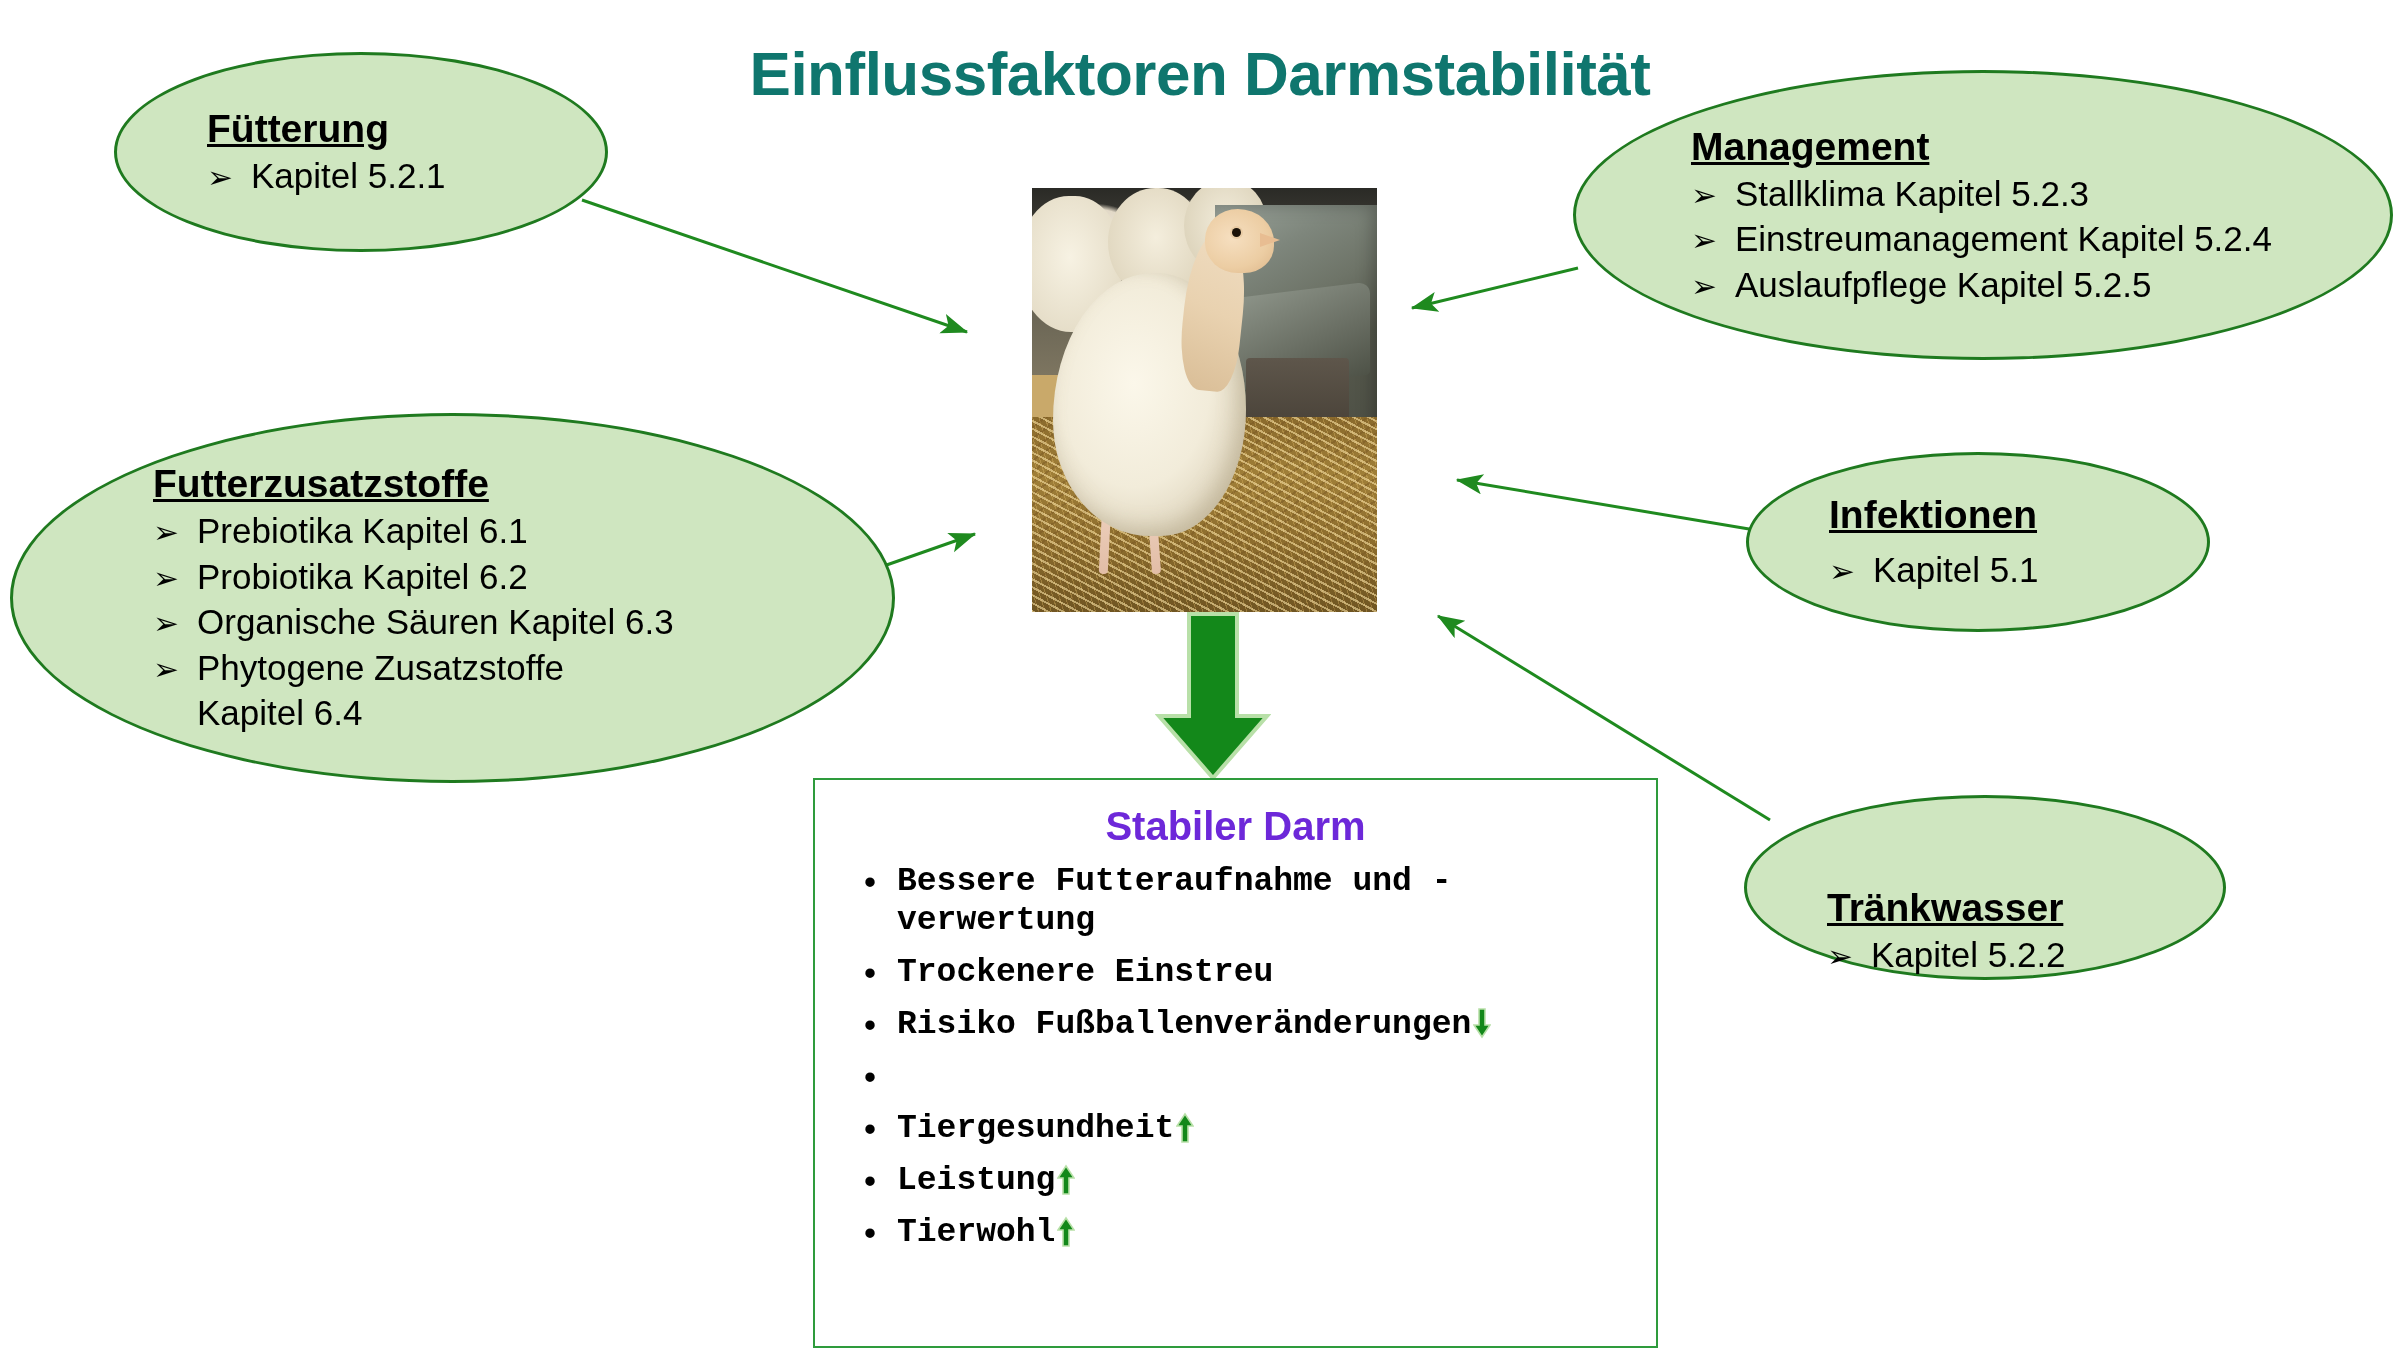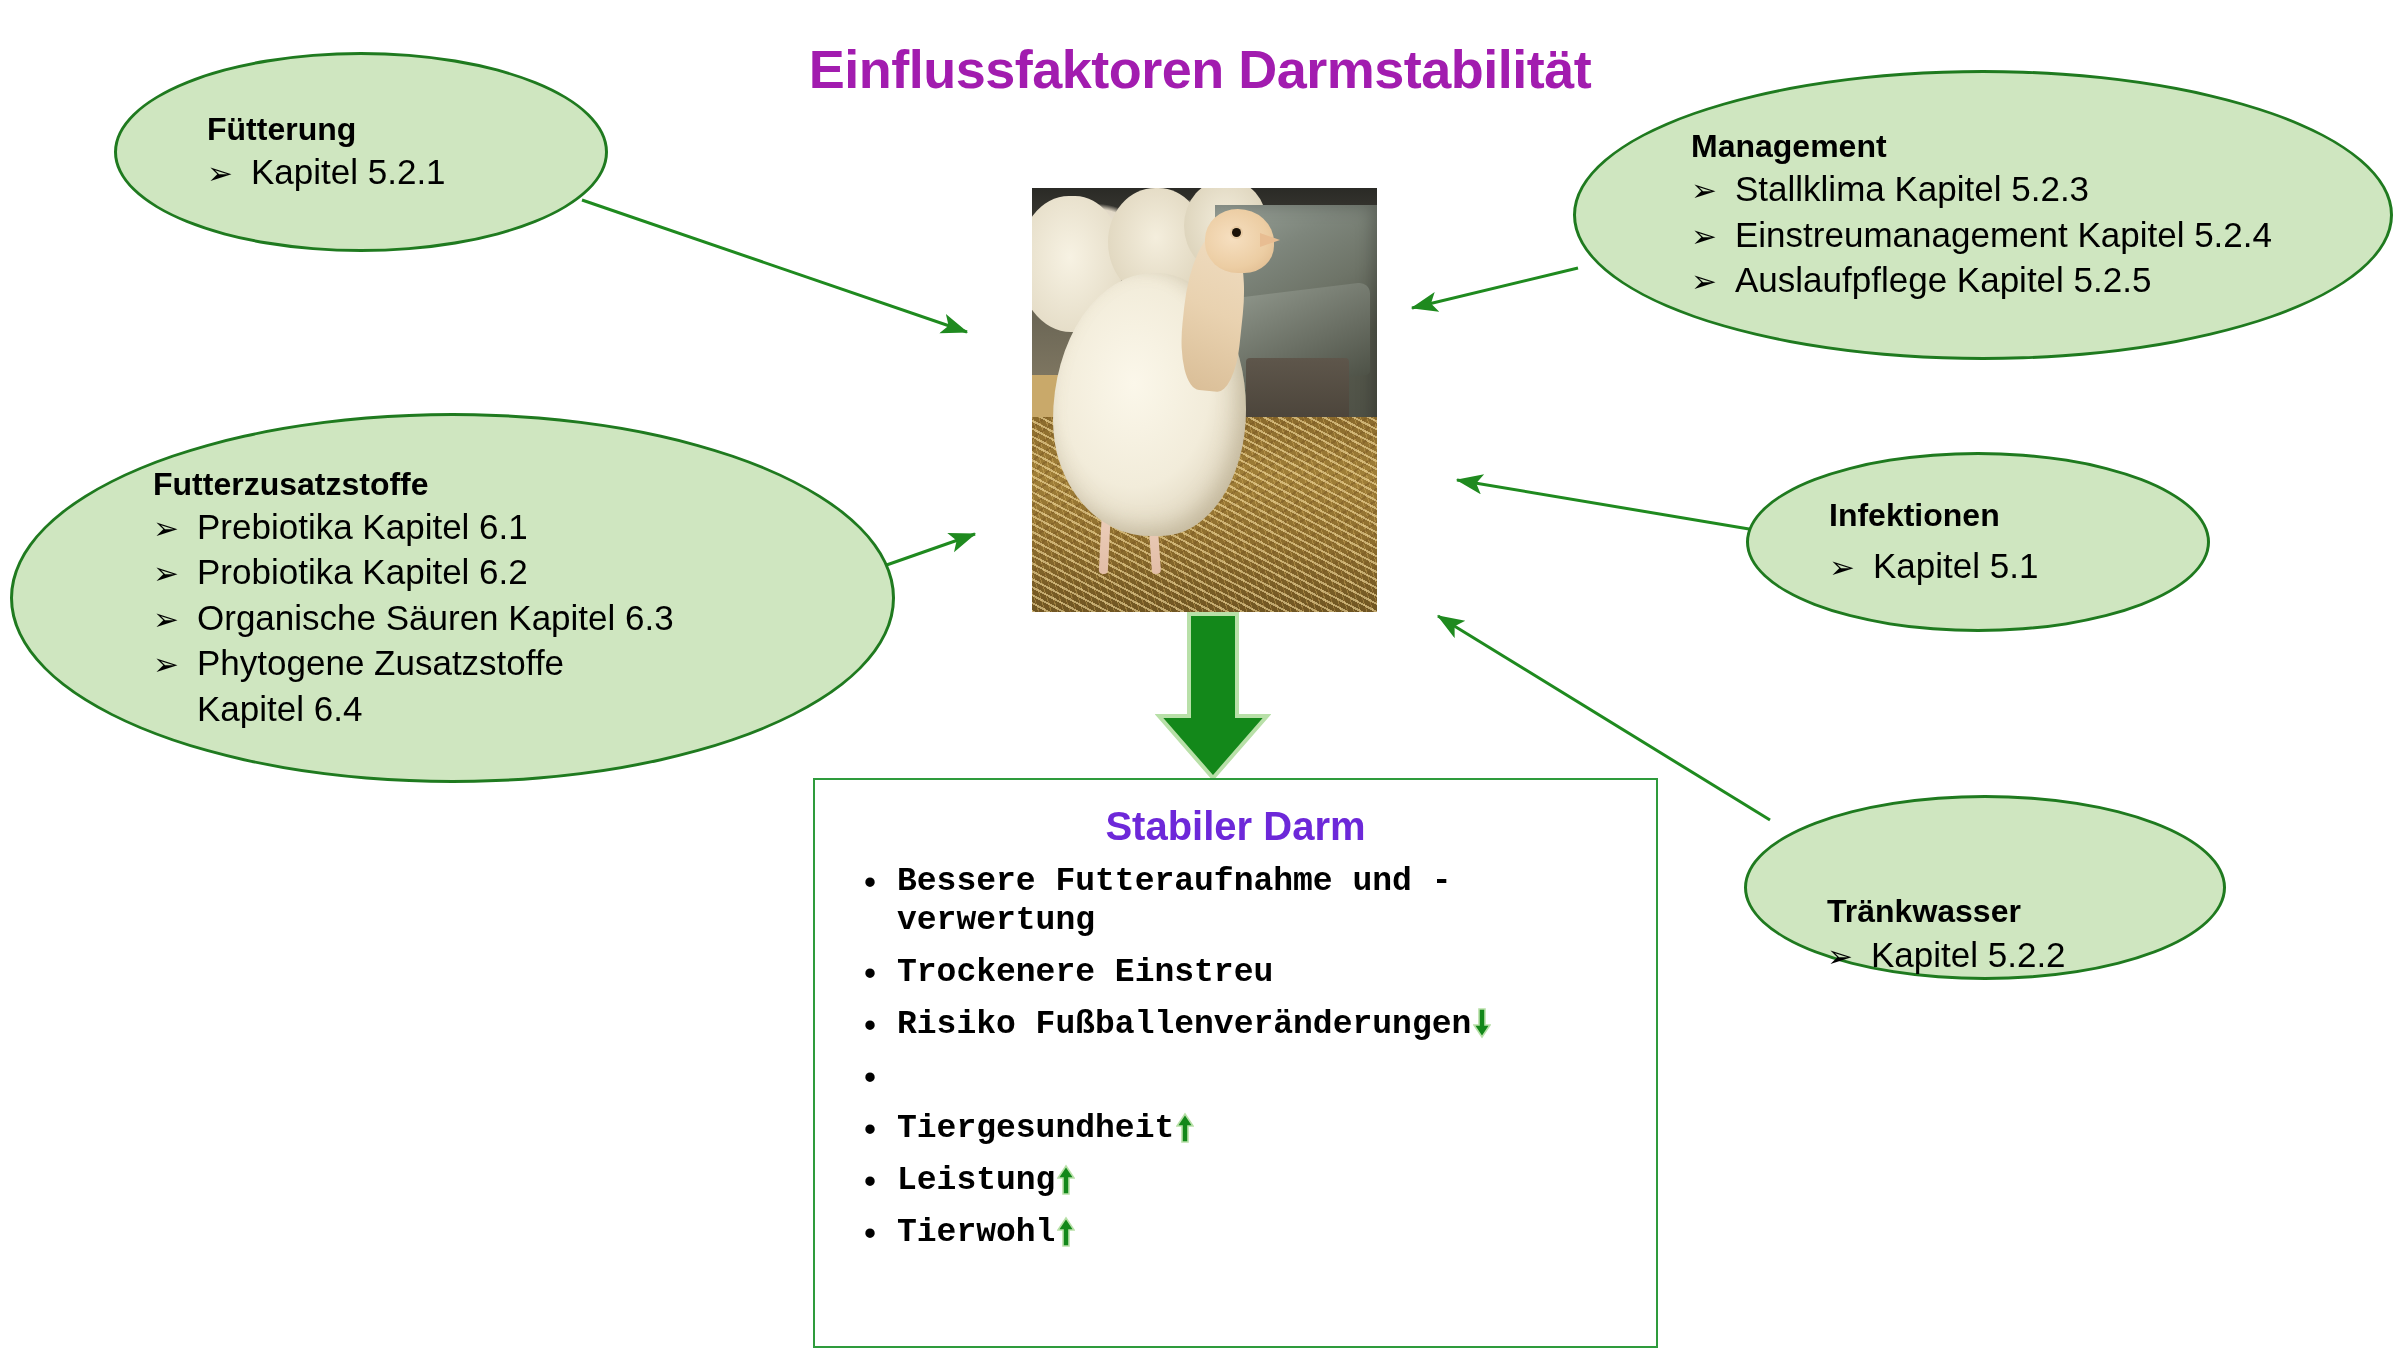--- a/index.html
+++ b/index.html
@@ -16,42 +16,43 @@
     color: #000000;
   }
 
   
   #diagram-title {
     position: absolute;
     left: 0;
     top: 38px;
     width: 2400px;
     text-align: center;
-    font-size: 54px;
+    font-size: 62px;
     font-weight: bold;
     letter-spacing: -0.5px;
-    color: #a21caf;
+    color: #0f766e;
   }
 
   
   .ellipse {
     position: absolute;
     box-sizing: border-box;
     background: #cfe6c0;
     border: 3px solid #1f7a1f;
     border-radius: 50%;
     display: flex;
     flex-direction: column;
     justify-content: center;
   }
   .ellipse .etitle {
     font-weight: bold;
-    font-size: 32px;
+    font-size: 39px;
     line-height: 1.22;
     white-space: nowrap;
+    text-decoration: underline;
   }
   .ellipse ul.elist {
     list-style: none;
     margin: 0;
     padding: 0;
   }
   .ellipse ul.elist li {
     display: flex;
     align-items: baseline;
     font-size: 35px;

